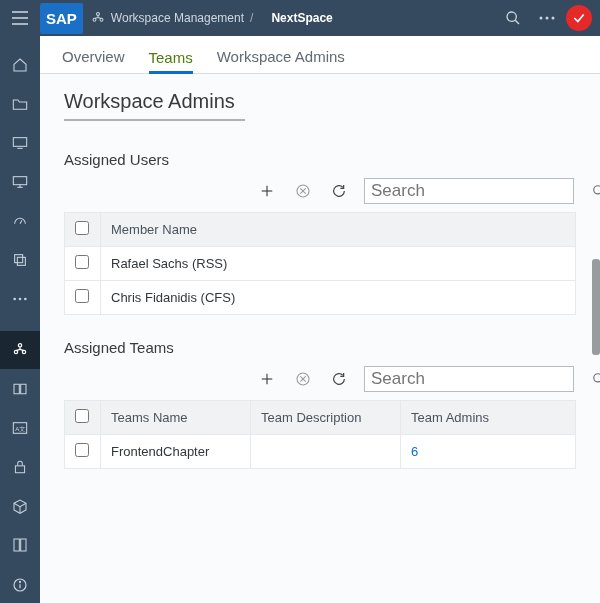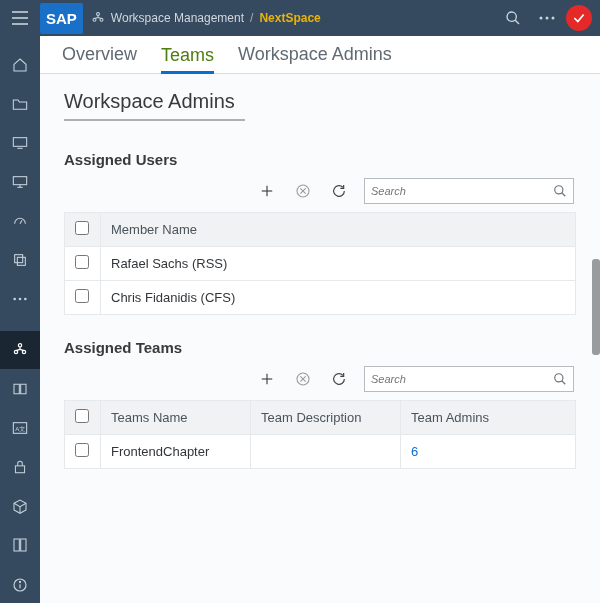--- a/index.html
+++ b/index.html
@@ -37,21 +37,21 @@
     height:31px;
   }
   .breadcrumb {
     display: flex; align-items: center; gap: 6px;
     font-size: 12px;
     color: #d0d7de;
     flex: 1;
     min-width: 0;
   }
   .breadcrumb .sep { opacity: .7; }
-  .breadcrumb .strong { color: #eab308; font-weight: bold; }
+  .breadcrumb .strong { color: #ffffff; font-weight: bold; margin-left: 12px; }
   .topbar-right {
     display: flex; align-items: center; gap: 4px;
     padding-right: 8px;
   }
   .topbar-icon {
     width: 30px; height: 36px;
     display:flex;align-items:center;justify-content:center;
     cursor:pointer;
     color:#c9d3dc;
   }
@@ -91,21 +91,21 @@
     padding: 0 22px;
     border-bottom: 1px solid #dcdcdc;
     background:#fff;
     height:38px;
     align-items:flex-end;
   }
   .tab {
     padding-bottom: 8px;
     color: #616a73;
     cursor:pointer;
-    font-size: 18px;
+    font-size: 15px;
   }
   .tab.active {
     color: #4d7c0f;
     border-bottom: 3px solid #0a6ed1;
     font-weight: 500;
     padding-bottom: 5px;
     margin-bottom:-1px;
   }
   .page {
     padding: 16px 24px;
@@ -116,21 +116,21 @@
     color:#3a3a3a;
     margin-bottom: 6px;
     padding-bottom:6px;
     border-bottom: 2px solid #b0b0b0;
     display:inline-block;
     padding-right:10px;
   }
   .section-title {
     font-size: 15px;
     color:#3a3a3a;
-    font-weight: 700;
+    font-weight: 400;
     margin-top: 24px;
     margin-bottom: 10px;
   }
   .toolbar {
     display:flex; align-items:center; justify-content:flex-end;
     gap: 14px;
     margin-bottom: 8px;
     padding: 0 2px;
   }
   .toolbar .tb-btn {
@@ -142,22 +142,21 @@
   .toolbar .search {
     display:flex; align-items:center;
     border: 1px solid #b7bcc0;
     background:#fff;
     height: 26px;
     width: 210px;
     padding: 0 6px;
   }
   .toolbar .search input {
     border:none; outline:none; flex:1;
-    font-size: 11px;
-    font-style: italic;
+    font-size: 17px;
     color:#888;
     background:transparent;
   }
   .toolbar .search .search-ic {
     color:#6c757d;
   }
   table.data {
     width:100%;
     border-collapse: collapse;
     background:#fff;

